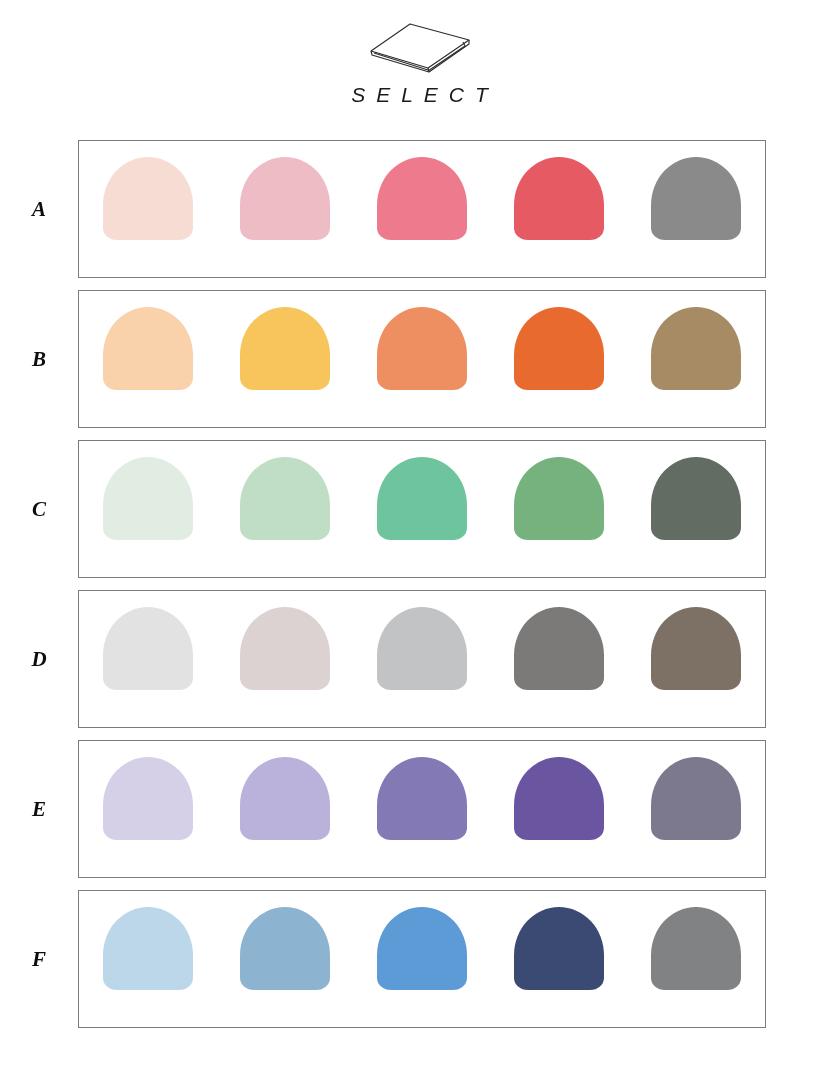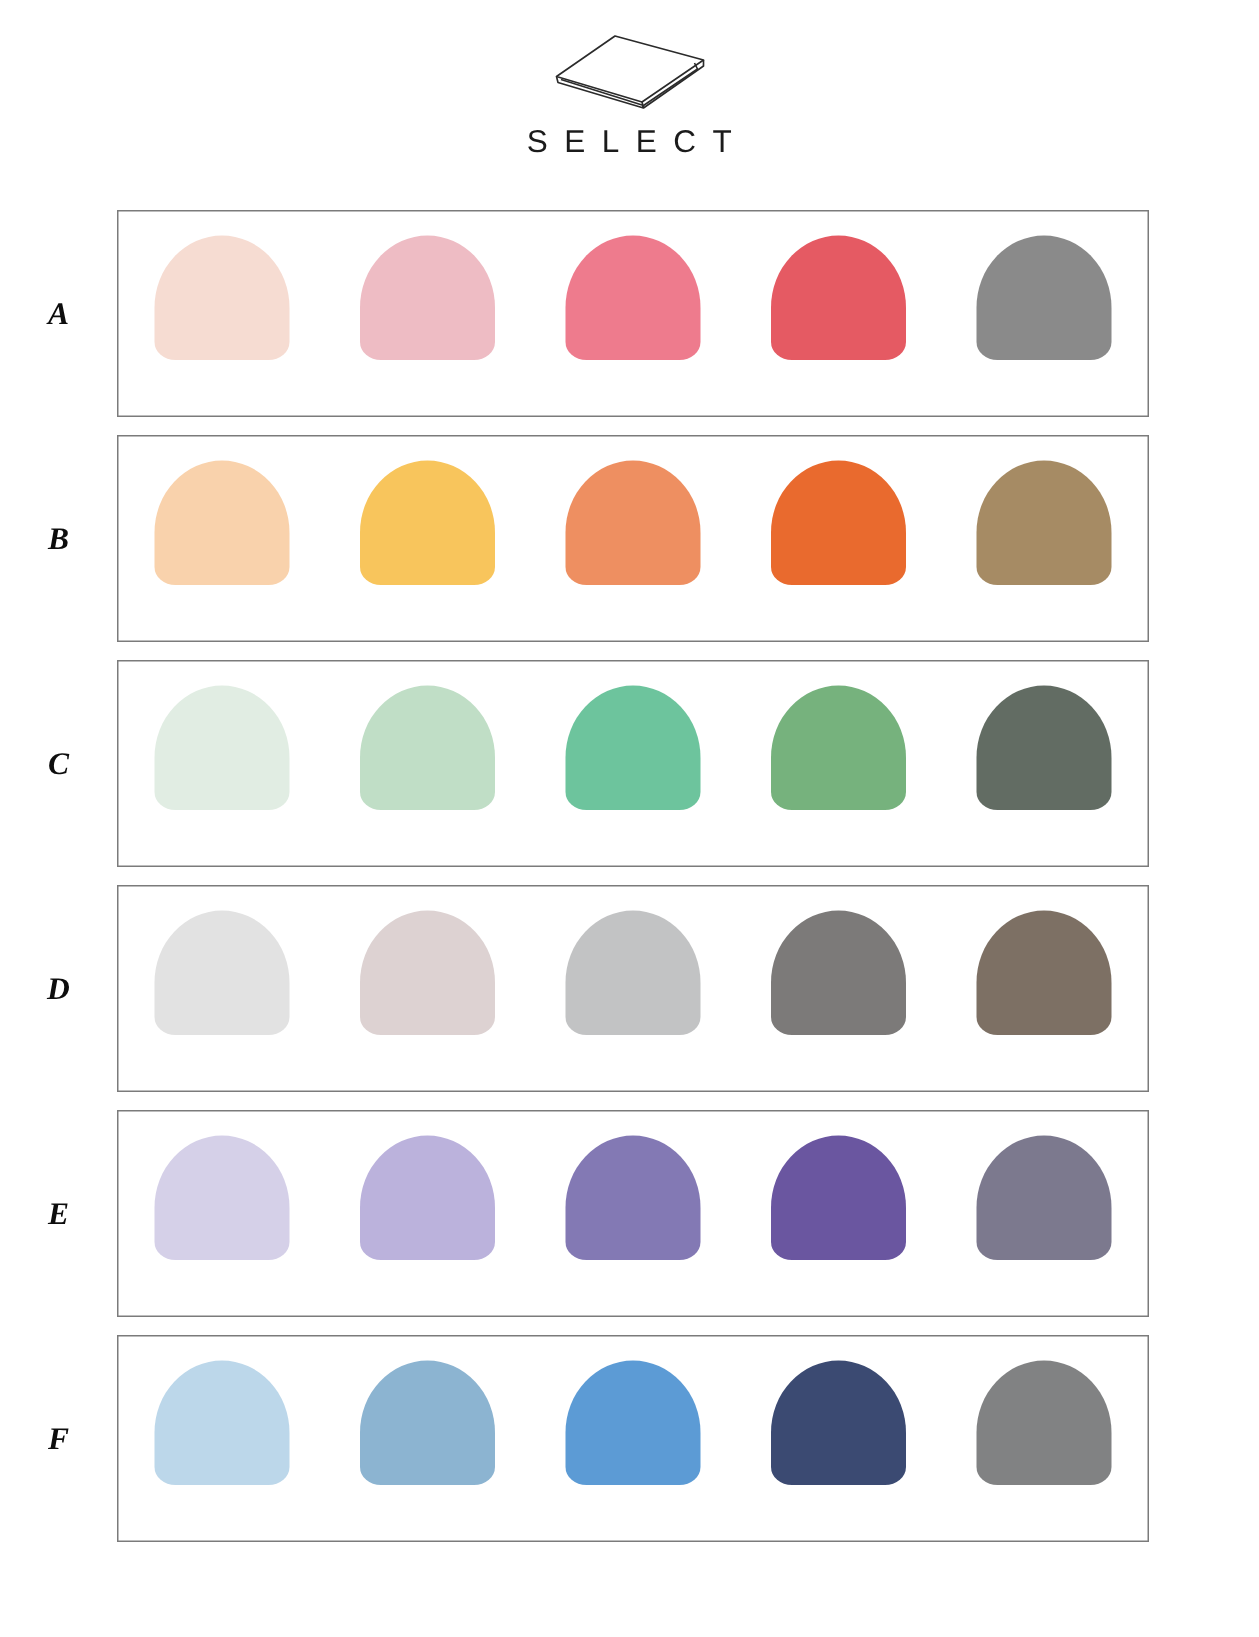--- a/index.html
+++ b/index.html
@@ -31,20 +31,21 @@
   }
   .brand-wordmark {
     margin-top: 8px;
     font-family: "Liberation Sans", sans-serif;
     font-size: 21px;
     font-weight: 400;
     letter-spacing: 11px;
     text-indent: 11px;
     color: #1b1b1b;
     line-height: 1;
+    font-style: italic;
   }
 
   
   .palette {
     margin-top: 35px;
     padding: 0 0 0 0;
   }
   .row {
     display: flex;
     align-items: center;

